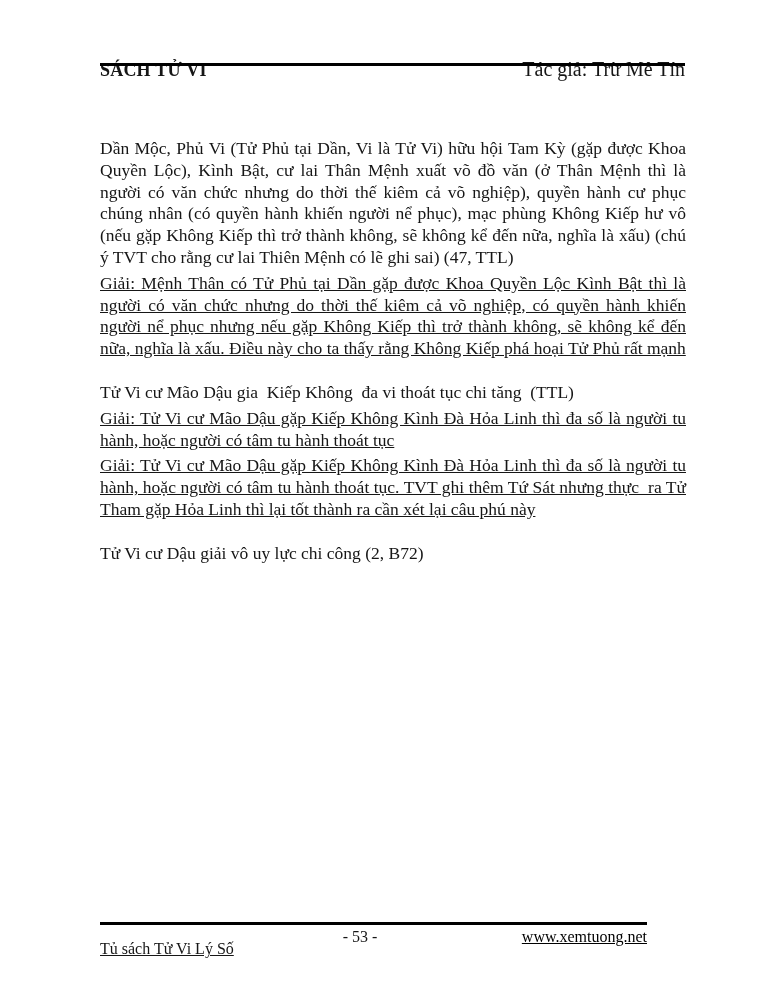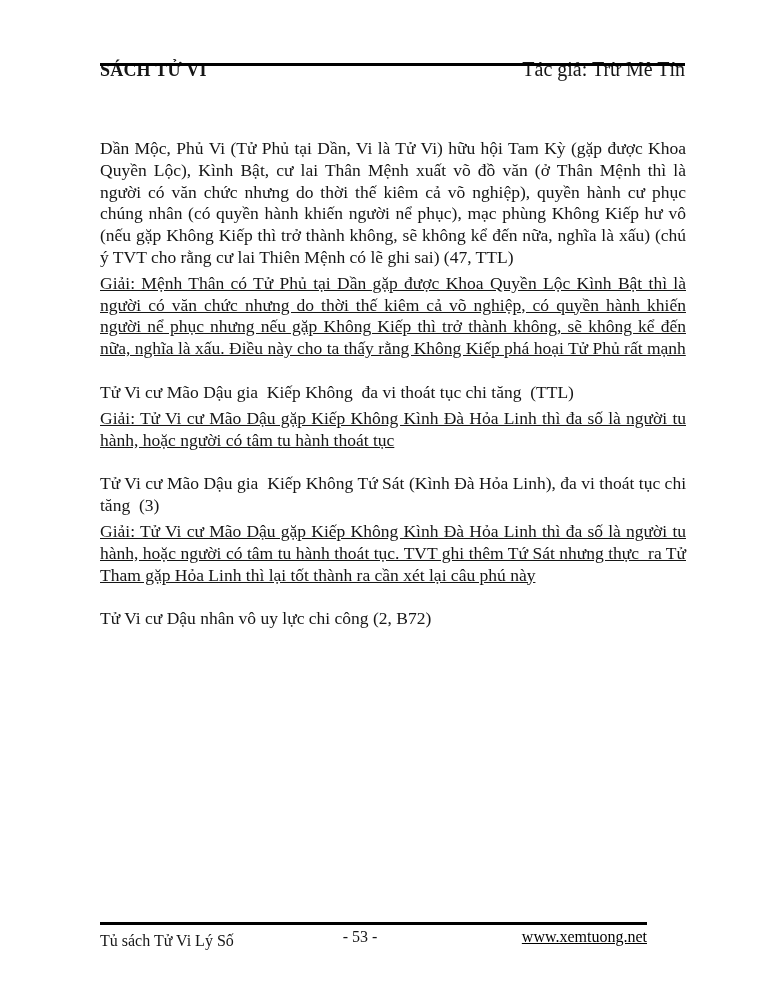--- a/index.html
+++ b/index.html
@@ -84,22 +84,23 @@
     position: absolute;
     left: 100px;
     width: 547px;
     top: 928px;
     height: 22px;
     font-size: 16px;
   }
   .footer-series {
     position: absolute;
     left: 0;
-    top: 4px;
+    top: 12px;
     white-space: nowrap;
+    text-decoration: underline;
   }
   .footer-page-number {
     position: absolute;
     left: 220px;
     width: 80px;
     top: 0;
     text-align: center;
     white-space: nowrap;
   }
   .footer-link {
@@ -120,23 +121,22 @@
     <span class="header-book-title">SÁCH TỬ VI</span>
     <span class="header-author">Tác giả: Trừ Mê Tín</span>
   </div>
   <div class="header-rule"></div>
 
   <main class="page-body">
       <p class="gap-none">Dần Mộc, Phủ Vi (Tử Phủ tại Dần, Vi là Tử Vi) hữu hội Tam Kỳ (gặp được Khoa Quyền Lộc), Kình Bật, cư lai Thân Mệnh xuất võ đồ văn (ở Thân Mệnh thì là người có văn chức nhưng do thời thế kiêm cả võ nghiệp), quyền hành cư phục chúng nhân (có quyền hành khiến người nể phục), mạc phùng Không Kiếp hư vô (nếu gặp Không Kiếp thì trở thành không, sẽ không kể đến nữa, nghĩa là xấu) (chú ý TVT cho rằng cư lai Thiên Mệnh có lẽ ghi sai) (47, TTL)</p>
       <p class="gap-small">Giải: Mệnh Thân có Tử Phủ tại Dần gặp được Khoa Quyền Lộc Kình Bật thì là người có văn chức nhưng do thời thế kiêm cả võ nghiệp, có quyền hành khiến người nể phục nhưng nếu gặp Không Kiếp thì trở thành không, sẽ không kể đến nữa, nghĩa là xấu. Điều này cho ta thấy rằng Không Kiếp phá hoại Tử Phủ rất mạnh</p>
       <p class="gap-large">Tử Vi cư Mão Dậu gia&nbsp; Kiếp Không&nbsp; đa vi thoát tục chi tăng&nbsp; (TTL)</p>
       <p class="gap-small">Giải: Tử Vi cư Mão Dậu gặp Kiếp Không Kình Đà Hỏa Linh thì đa số là người tu hành, hoặc người có tâm tu hành thoát tục</p>
-      <p class="gap-large">Tử Vi cư Mão Dậu gia&nbsp;  Kiếp Không Tứ Sát (Kình Đà Hỏa Linh), đa vi thoát tục chi tăng&nbsp; (3)</p>
       <p class="gap-small">Giải: Tử Vi cư Mão Dậu gặp Kiếp Không Kình Đà Hỏa Linh thì đa số là người tu hành, hoặc người có tâm tu hành thoát tục. TVT ghi thêm Tứ Sát nhưng thực&nbsp; ra Tử Tham gặp Hỏa Linh thì lại tốt thành ra cần xét lại câu phú này</p>
-      <p class="gap-large">Tử Vi cư Dậu nhân vô uy lực chi công (2, B72)</p>
+      <p class="gap-large">Tử Vi cư Dậu giải vô uy lực chi công (2, B72)</p>
     </main>
 
   <div class="footer-rule"></div>
   <div class="footer-row">
     <span class="footer-series">Tủ sách Tử Vi Lý Số</span>
     <span class="footer-page-number">- 53 -</span>
     <a class="footer-link" style="color: #000000;">www.xemtuong.net</a>
   </div>
 
 </div>

